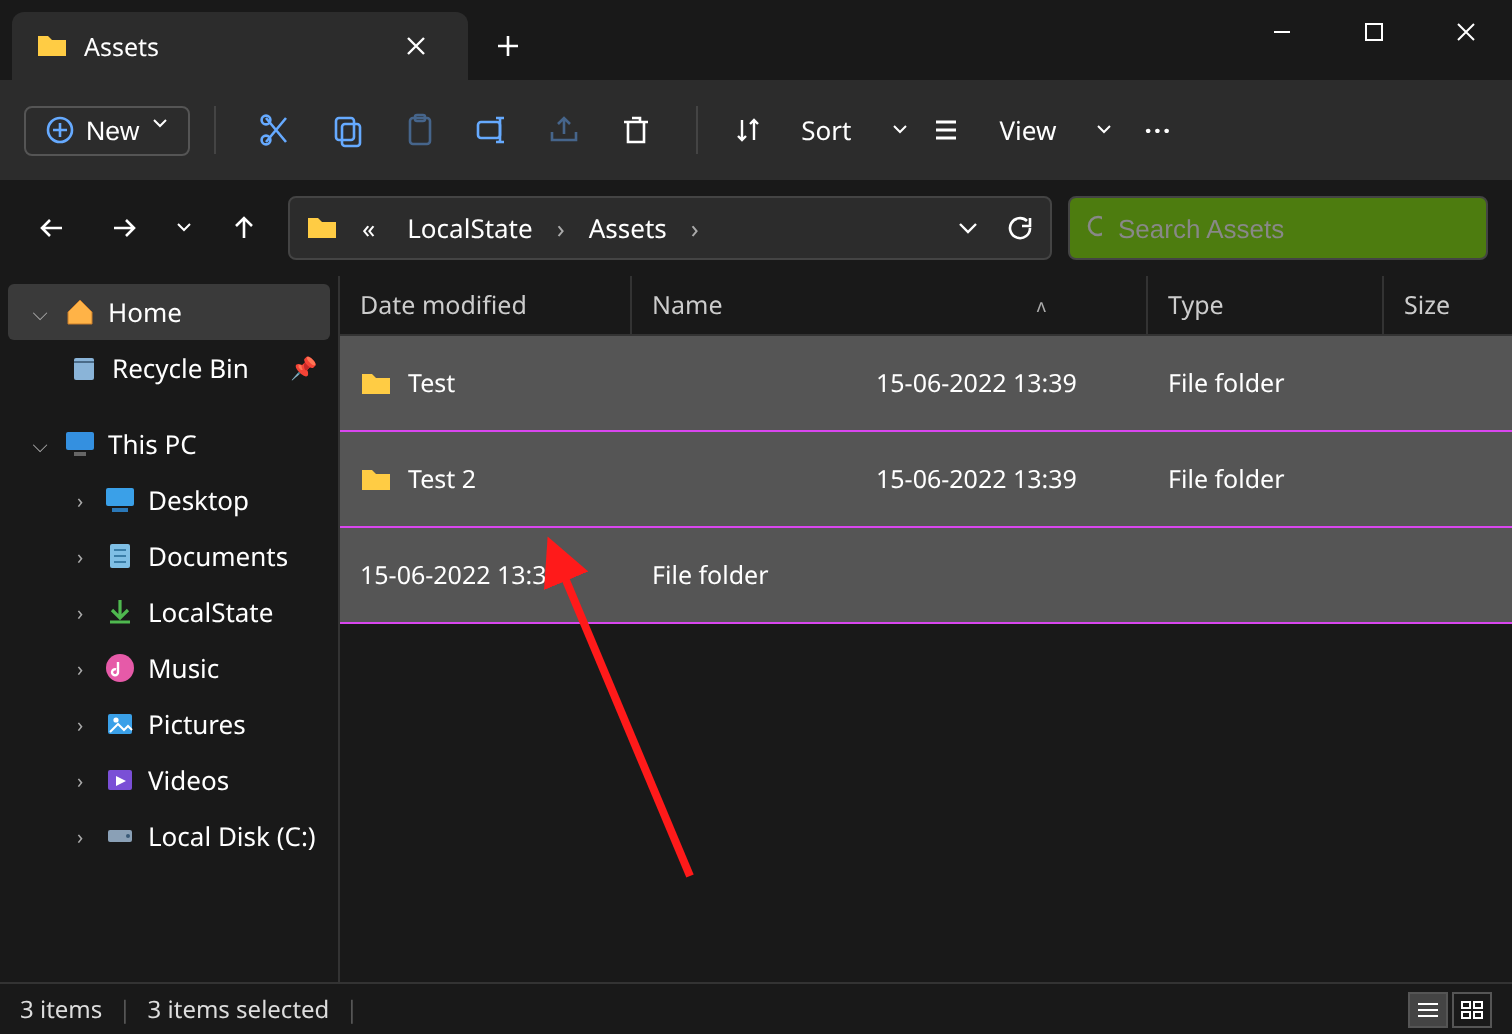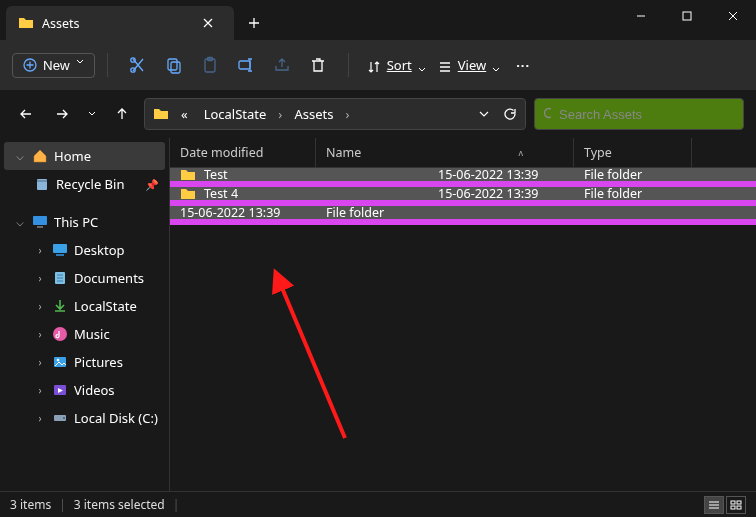--- a/index.html
+++ b/index.html
@@ -13,21 +13,21 @@
   .tb-spacer { flex: 1; }
   .win-btns { display: flex; }
   .win-btn { width: 46px; height: 32px; display: flex; align-items: center; justify-content: center; color: #fff; cursor: pointer; }
 
   .toolbar { height: 50px; background: #2c2c2c; display: flex; align-items: center; padding: 0 12px; gap: 0; }
   .new-btn { display: flex; gap: 6px; border: 1px solid #555; border-radius: 4px; padding: 4px 10px; color: #fff; cursor: pointer; background: transparent; }
   .tb-sep { width: 1px; height: 24px; background: #444; margin: 0 12px; }
   .tb-icon { width: 36px; height: 36px; display: flex; align-items: center; justify-content: center; border-radius: 4px; cursor: pointer; }
   .tb-icon svg { stroke: #66aaff; }
   .trash svg { stroke: #fff; }
-  .sort-btn, .view-btn { display: flex; align-items: flex-end; gap: 6px; padding: 4px 6px; border-radius: 4px; cursor: pointer; text-decoration: underline; }
+  .sort-btn, .view-btn { display: flex; align-items: center; gap: 20px; padding: 4px 6px; border-radius: 4px; cursor: pointer; }
   .more-btn { padding: 4px 10px; cursor: pointer; letter-spacing: 1px; color: #fff; font-weight: bold; }
 
   .navrow { height: 48px; background: #191919; display: flex; align-items: center; gap: 8px; padding: 0 12px; }
   .nav-btn { width: 28px; height: 28px; display: flex; align-items: center; justify-content: center; color: #fff; cursor: pointer; border-radius: 4px; }
   .addr-box { flex: 1; height: 32px; background: #2c2c2c; border: 1px solid #444; border-radius: 4px; display: flex; align-items: center; padding: 0 8px; gap: 8px; }
   .crumb { color: #fff; cursor: pointer; padding: 2px 4px; }
   .crumb-sep { color: #aaa; }
   .addr-spacer { flex: 1; }
   .search-box { width: 210px; height: 32px; background: #4d7c0f; border: 1px solid #444; border-radius: 4px; display: flex; align-items: center; padding: 0 8px; gap: 8px; color: #888; }
   .search-box input { background: transparent; border: none; outline: none; color: #fff; font-size: 13px; flex: 1; }
@@ -44,21 +44,21 @@
 
   .content { flex: 1; display: flex; flex-direction: column; min-height: 0; }
   .cols { height: 30px; display: flex; align-items: center; border-bottom: 1px solid #333; color: #ccc; font-size: 12.5px; }
   .col { padding: 0 10px; border-right: 1px solid #333; height: 100%; display: flex; align-items: center; }
   .col.name { width: 258px; gap: 6px; }
   .col.date { width: 146px; }
   .col.type { width: 118px; }
   .col.size { flex: 1; border-right: none; }
   .sort-arrow { font-size: 9px; color: #aaa; margin-left: auto; margin-right: 40px; }
   .rows { flex: 1; overflow: auto; position: relative; }
-  .row { height: 19px; display: flex; align-items: center; cursor: pointer; border-bottom: 6px solid #d946ef; }
+  .row { height: 48px; display: flex; align-items: center; cursor: pointer; border-bottom: 1px solid #d946ef; }
   .row.selected { background: #555; }
   .cell { padding: 0 10px; font-size: 12.5px; color: #fff; }
   .cell.name { width: 258px; display: flex; align-items: center; gap: 8px; }
   .cell.date { width: 146px; }
   .cell.type { width: 118px; }
   .cell.size { flex: 1; }
 
   .arrow-annot { position: absolute; pointer-events: none; }
 
   .statusbar { height: 26px; background: #191919; border-top: 1px solid #333; display: flex; align-items: center; padding: 0 10px; font-size: 12px; color: #ddd; gap: 8px; }
@@ -315,40 +315,43 @@
     <div class="cols">
       <div class="col date">
           <span>Date modified</span>
         </div>
       <div class="col name">
         <span>Name</span>
         <span class="sort-arrow">ʌ</span>
       </div>
       <div class="col type">
           <span>Type</span>
+        </div>
+      <div class="col size">
+          <span>Size</span>
         </div>
     </div>
     <div class="rows">
       <div class="row selected">
         <div class="cell name">
             <svg width="16" height="16">
               <path d="M1 3 h5 l2 2 h7 v8 h-14 z" fill="#ffcc44"></path>
             </svg>
             <span>Test</span>
           </div>
         <div class="cell date">15-06-2022 13:39</div>
         <div class="cell type">File folder</div>
         <div class="cell size"></div>
       </div>
       <div class="row selected">
         <div class="cell name">
             <svg width="16" height="16">
               <path d="M1 3 h5 l2 2 h7 v8 h-14 z" fill="#ffcc44"></path>
             </svg>
-            <span>Test 4</span>
+            <span>Test 2</span>
           </div>
         <div class="cell date">15-06-2022 13:39</div>
         <div class="cell type">File folder</div>
         <div class="cell size"></div>
       </div>
       <div class="row selected">
         <div class="cell date">15-06-2022 13:39</div>
         <div class="cell type">File folder</div>
         <div class="cell size"></div>
       </div>

